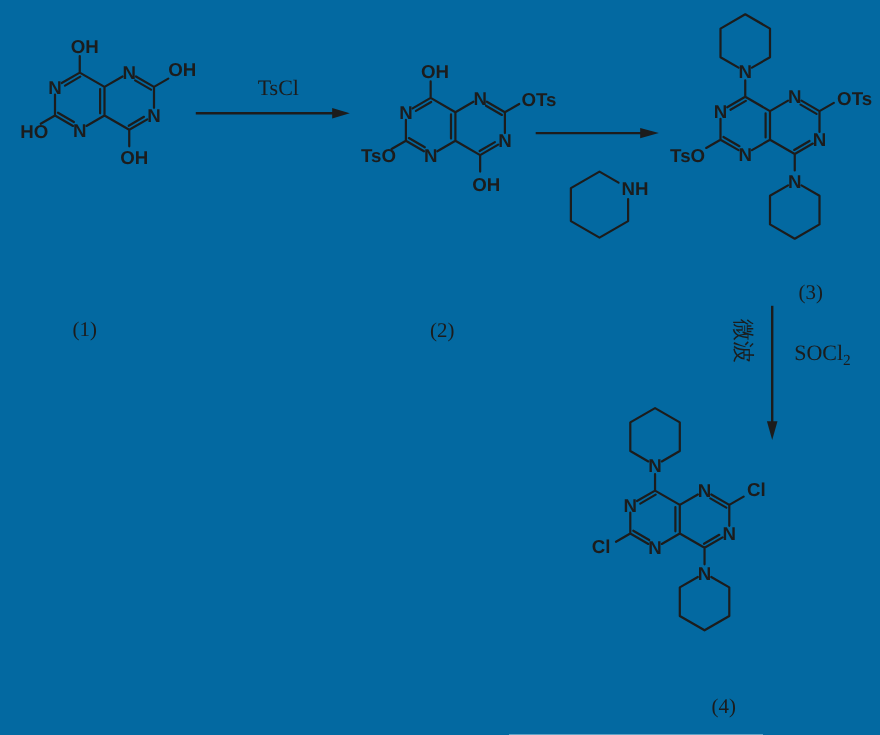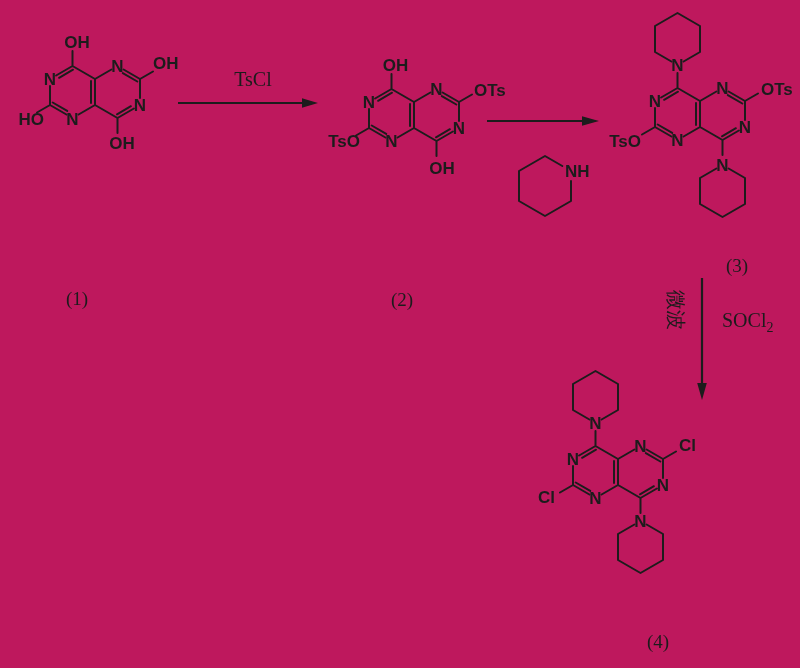--- a/index.html
+++ b/index.html
@@ -1,16 +1,16 @@
 <!DOCTYPE html>
 <html><head>
 <meta charset="utf-8">
 <style>
   html,body{margin:0;padding:0;background:#ffffff;}
-  .page{position:relative;width:800px;height:668px;background:#be185d;overflow:hidden;}
+  .page{position:relative;width:800px;height:668px;background:#0369a1;overflow:hidden;}
   svg{display:block;}
   .bond{stroke:#1c1c1c;stroke-width:2;fill:none;stroke-linecap:round;stroke-linejoin:round;}
   .arrowline{stroke:#1c1c1c;stroke-width:2.2;fill:none;stroke-linecap:butt;}
   .arrowhead{fill:#1c1c1c;stroke:none;}
   .atom{font:600 17px "Liberation Sans", sans-serif;fill:#1c1c1c;}
   .serif-label{font:400 20px "Liberation Serif", serif;fill:#1c1c1c;}
   .num-label{font:400 19px "Liberation Serif", serif;fill:#1c1c1c;}
   .sub{font-size:14px;}
 </style>
 </head>

